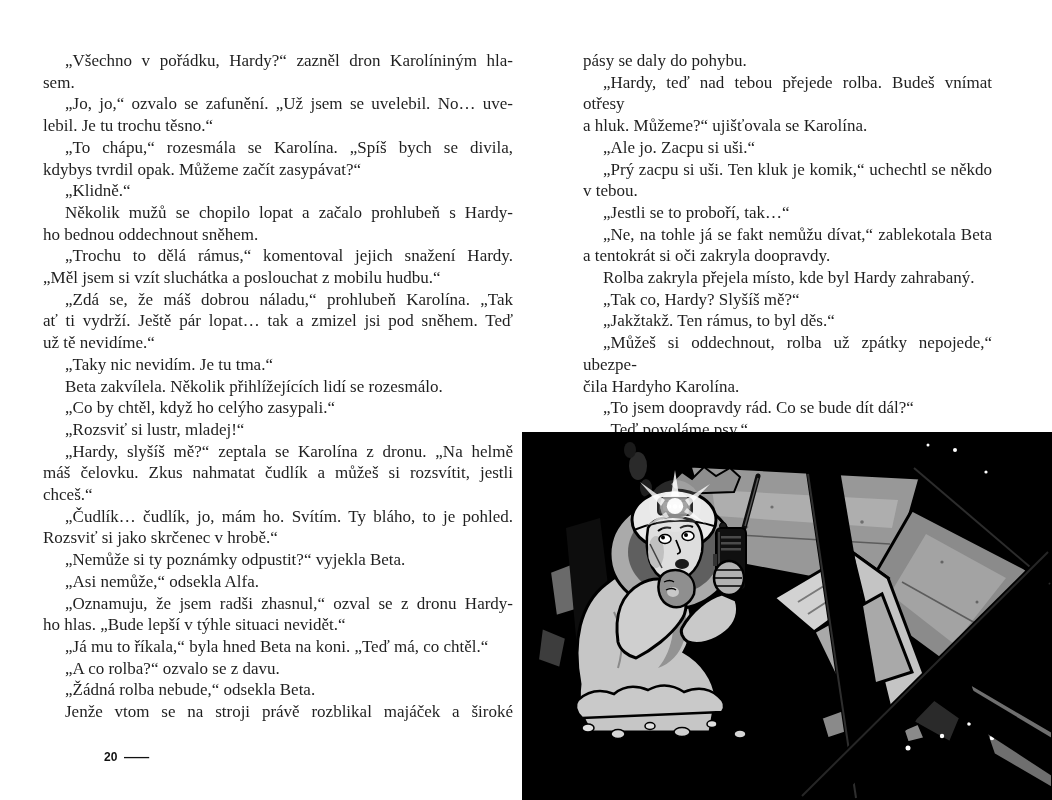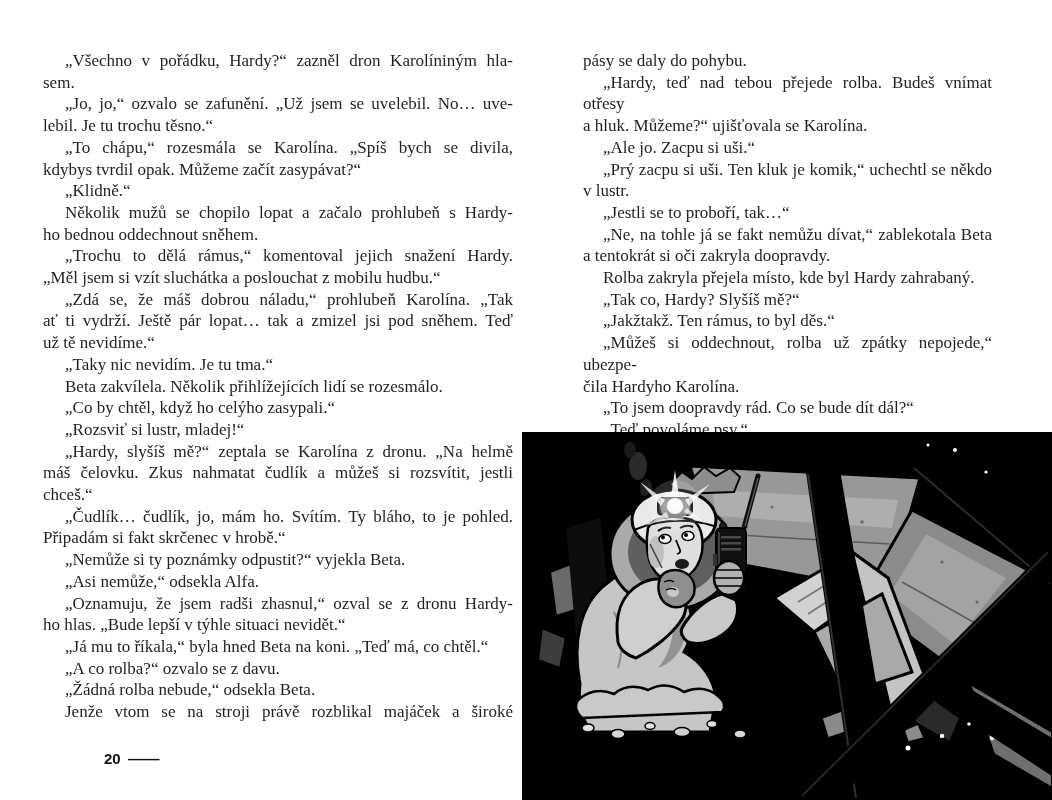--- a/index.html
+++ b/index.html
@@ -12,21 +12,21 @@
   .text-col{position:absolute; top:50px;}
   .col-left{left:43px;  width:470px; font-size:17px;   line-height:21.7px;}
   .col-right{left:583px; width:409px; font-size:17px; line-height:21.7px;}
   .line{text-align:justify; text-align-last:justify; white-space:normal;}
   .line.end{text-align-last:left;}
   .col-left  .line.ind{text-indent:22px;}
   .col-right .line.ind{text-indent:20px;}
   .footer{
     position:absolute; left:104px; top:750px;
     font-family:"Liberation Sans","DejaVu Sans",sans-serif;
-    font-weight:bold; font-size:15px; color:#111;
+    font-weight:bold; font-size:12px; color:#111;
   }
   .footer .dash{
     display:inline-block; transform:scaleX(2.1); transform-origin:left center;
     margin-left:7px;
   }
   .illustration{
     position:absolute; left:522px; top:432px; width:530px; height:368px;
     background:#000; overflow:hidden;
   }
   .illustration svg{display:block;}
@@ -52,38 +52,38 @@
       <div class="line">ať ti vydrží. Ještě pár lopat… tak a zmizel jsi pod sněhem. Teď</div>
       <div class="line end">už tě nevidíme.“</div>
       <div class="line ind end">„Taky nic nevidím. Je tu tma.“</div>
       <div class="line ind end">Beta zakvílela. Několik přihlížejících lidí se rozesmálo.</div>
       <div class="line ind end">„Co by chtěl, když ho celýho zasypali.“</div>
       <div class="line ind end">„Rozsviť si lustr, mladej!“</div>
       <div class="line ind">„Hardy, slyšíš mě?“ zeptala se Karolína z dronu. „Na helmě</div>
       <div class="line">máš čelovku. Zkus nahmatat čudlík a můžeš si rozsvítit, jestli</div>
       <div class="line end">chceš.“</div>
       <div class="line ind">„Čudlík… čudlík, jo, mám ho. Svítím. Ty bláho, to je pohled.</div>
-      <div class="line end">Připadám si fakt skrčenec v hrobě.“</div>
+      <div class="line end">Rozsviť si jako skrčenec v hrobě.“</div>
       <div class="line ind end">„Nemůže si ty poznámky odpustit?“ vyjekla Beta.</div>
       <div class="line ind end">„Asi nemůže,“ odsekla Alfa.</div>
       <div class="line ind">„Oznamuju, že jsem radši zhasnul,“ ozval se z dronu Hardy-</div>
       <div class="line end">ho hlas. „Bude lepší v týhle situaci nevidět.“</div>
       <div class="line ind end">„Já mu to říkala,“ byla hned Beta na koni. „Teď má, co chtěl.“</div>
       <div class="line ind end">„A co rolba?“ ozvalo se z davu.</div>
       <div class="line ind end">„Žádná rolba nebude,“ odsekla Beta.</div>
       <div class="line ind">Jenže vtom se na stroji právě rozblikal majáček a široké</div>
     </div>
 
   <div class="text-col col-right">
       <div class="line end">pásy se daly do pohybu.</div>
       <div class="line ind">„Hardy, teď nad tebou přejede rolba. Budeš vnímat otřesy</div>
       <div class="line end">a hluk. Můžeme?“ ujišťovala se Karolína.</div>
       <div class="line ind end">„Ale jo. Zacpu si uši.“</div>
       <div class="line ind">„Prý zacpu si uši. Ten kluk je komik,“ uchechtl se někdo</div>
-      <div class="line end">v lustr.</div>
+      <div class="line end">v tebou.</div>
       <div class="line ind end">„Jestli se to proboří, tak…“</div>
       <div class="line ind">„Ne, na tohle já se fakt nemůžu dívat,“ zablekotala Beta</div>
       <div class="line end">a tentokrát si oči zakryla doopravdy.</div>
       <div class="line ind end">Rolba zakryla přejela místo, kde byl Hardy zahrabaný.</div>
       <div class="line ind end">„Tak co, Hardy? Slyšíš mě?“</div>
       <div class="line ind end">„Jakžtakž. Ten rámus, to byl děs.“</div>
       <div class="line ind">„Můžeš si oddechnout, rolba už zpátky nepojede,“ ubezpe-</div>
       <div class="line end">čila Hardyho Karolína.</div>
       <div class="line ind end">„To jsem doopravdy rád. Co se bude dít dál?“</div>
       <div class="line ind end">„Teď povoláme psy.“</div>

